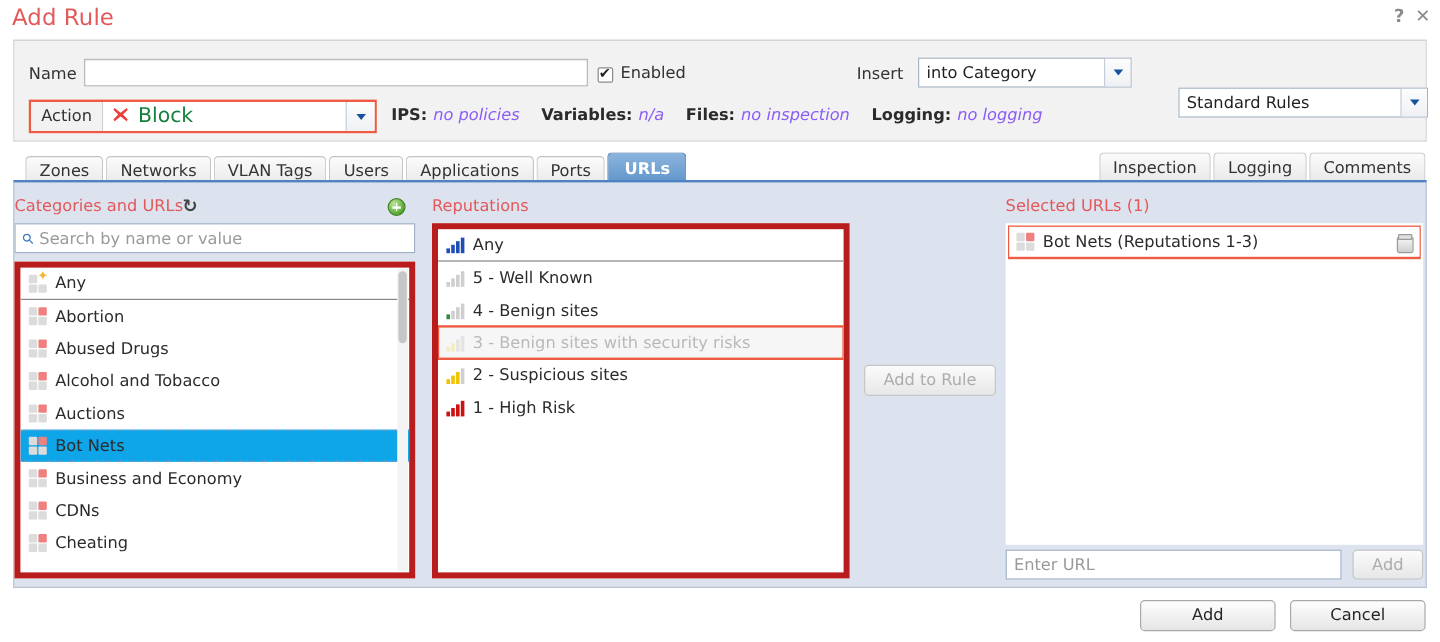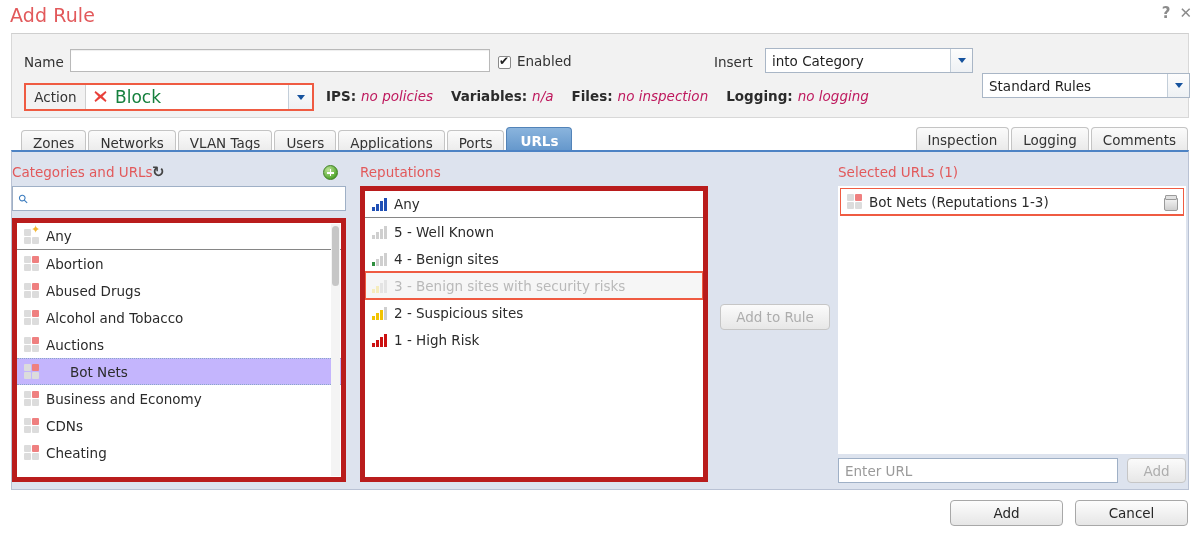--- a/index.html
+++ b/index.html
@@ -50,21 +50,21 @@
   .enabled-wrap { position: absolute; left: 486px; top: 19px; display: flex; align-items: flex-end; gap: 6px; }
   .chk {
     width: 13px; height: 13px; border: 1px solid #8a8a8a; background: #fff;
     border-radius: 2px; position: relative; display: inline-block;
   }
   .chk::after {
     content: "\2714"; position: absolute; left: 0px; top: -3px;
     font-size: 12px; color: #222; line-height: 14px;
   }
   .insert-label { position: absolute; left: 702px; top: 20px; }
-  .sel1 { position: absolute; left: 753px; top: 14px; width: 208px; height: 25px; }
+  .sel1 { position: absolute; left: 753px; top: 14px; width: 178px; height: 25px; }
   .sel2 { position: absolute; left: 970px; top: 14px; width: 208px; height: 25px; }
 
   .select {
     border: 1px solid #a9b6c6; background: #fff; height: 25px;
     display: flex; align-items: stretch; position: relative;
   }
   .select .val {
     flex: 1; display: flex; align-items: center; padding-left: 6px;
     font-size: 13.5px; color: #1f1f1f; overflow: hidden; white-space: nowrap;
   }
@@ -95,21 +95,21 @@
     position: absolute; right: 0; top: 0; bottom: 0; width: 24px;
     border-left: 1px solid #c3ced9; background: linear-gradient(#fdfdfd,#eef1f4);
     display: flex; align-items: center; justify-content: center;
   }
 
   .meta-row {
     position: absolute; left: 314px; top: 54px; display: flex; align-items: baseline;
     gap: 5px; font-size: 13.5px; white-space: nowrap;
   }
   .meta-row b { font-weight: bold; color: #2b2b2b; }
-  .meta-row i { color: #be185d; margin-right: 13px; }
+  .meta-row i { color: #8b5cf6; margin-right: 13px; }
 
   
   .tabs-left { position: absolute; left: 21px; top: 127px; display: flex; align-items: flex-end; }
   .tabs-right { position: absolute; right: 12px; top: 127px; display: flex; align-items: flex-end; }
   .tab {
     height: 24px; padding: 0 11px; display: flex; align-items: center;
     font-size: 13.5px; color: #333;
     background: linear-gradient(#fbfbfb,#e9e9e9);
     border: 1px solid #c4c4c4; border-bottom: none;
     border-radius: 4px 4px 0 0; margin-right: 2px; cursor: pointer;
@@ -163,21 +163,21 @@
   #selected-list {
     left: 838px; top: 186px; width: 348px; height: 268px;
     border: 2px solid transparent;
   }
 
   .row {
     height: 27px; display: flex; align-items: center; padding-left: 7px;
     font-size: 13.5px; color: #2b2b2b; white-space: nowrap; cursor: pointer;
   }
   .row.any { border-bottom: 1px solid #868686; }
-  .row.selected { background: #c4b5fd; border-top: 1px dotted #8aa8c8; border-bottom: 1px dotted #8aa8c8; gap: 24px; }
+  .row.selected { background: #0ea5e9; border-top: 1px dotted #8aa8c8; border-bottom: 1px dotted #8aa8c8; }
   .row.highlight { outline: 2px solid #ef5b42; outline-offset: -1px; color: #b9b9b9; background: #f6f6f6; position: relative; z-index: 2; }
 
   
   .cat-icon {
     width: 15px; height: 15px; display: grid; flex: none;
     grid-template-columns: 7px 7px; grid-template-rows: 7px 7px; gap: 1px;
     margin-right: 7px;
   }
   .cat-icon i { background: #dcdcdc; border-radius: 1px; display: block; }
   .cat-icon i.red { background: #ef8080; }
@@ -335,20 +335,21 @@
 </div>
 
 <div class="content"></div>
 
 <div class="panel-title" style="left:12px; top:164px;">Categories and URLs</div>
 <div class="refresh-icon" style="left:152px; top:163px;">↻</div>
 <div class="plus-icon" style="left:323px; top:165px;"></div>
 
 <div class="searchbox">
   <span class="search-icon">⚲</span>
+  <span class="search-ph">Search by name or value</span>
 </div>
 
 <div class="listbox" id="categories-list">
   <div class="row any">
     <span class="cat-icon">
       <i></i>
         <i class="star"></i>
         <i></i>
         <i></i>
     </span>

